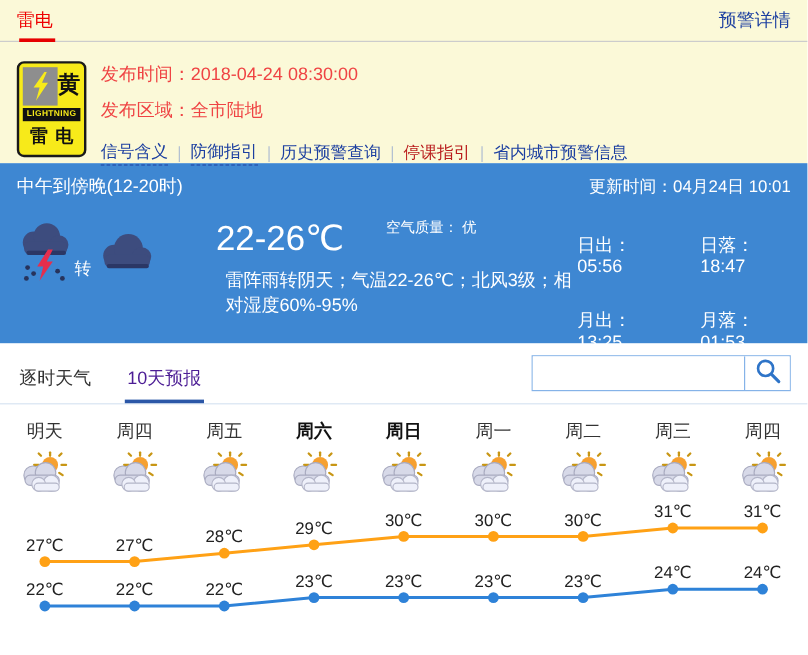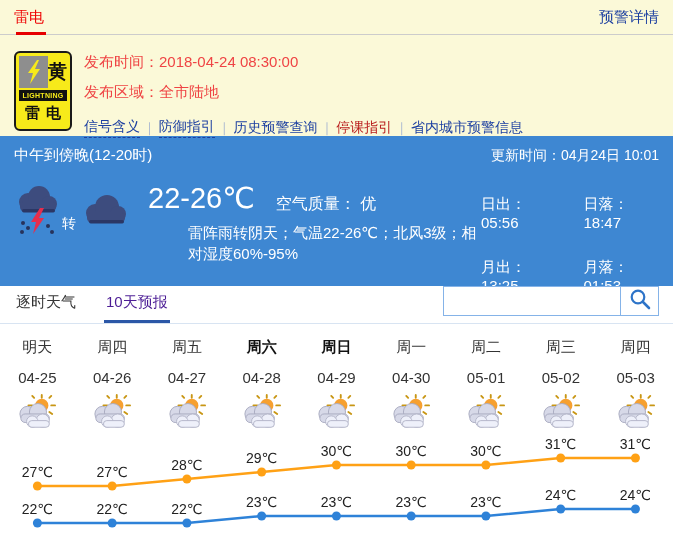--- a/index.html
+++ b/index.html
@@ -31,28 +31,28 @@
   .link-sep{color:#9FB0D0;font-size:13px;}
   
   .current{background:#3E87D2;height:150px;box-sizing:border-box;color:#fff;padding:10px 14px 0 14px;}
   .cur-top{display:flex;justify-content:space-between;align-items:flex-end;}
   .cur-period{font-size:15px;}
   .cur-update{font-size:14px;}
   .cur-main{display:flex;margin-top:16px;}
   .cur-icons{width:134px;display:flex;align-items:flex-start;flex:none;}
   .trans-label{font-size:14px;margin:34px 4px 0 2px;}
   .cur-mid{flex:1;}
-  .temp-row{display:flex;align-items:flex-end;gap:21px;}
+  .temp-row{display:flex;align-items:flex-start;gap:35px;margin-left:32px;}
   .temp-big{font-size:29px;}
-  .air{font-size:16px;}
+  .air{font-size:12px;}
   .desc{font-size:15px;line-height:21px;margin-top:7px;max-width:338px;margin-left:40px;}
   .cur-right{width:178px;flex:none;padding-top:14px;}
   .sun-grid{display:grid;grid-template-columns:auto auto;column-gap:16px;row-gap:9px;font-size:15px;gap:27px;}
   
-  .tabbar2{display:flex;align-items:flex-start;padding:0 14px;border-bottom:1px solid #D8E4F2;height:38px;box-sizing:border-box;}
+  .tabbar2{display:flex;align-items:center;padding:0 14px;border-bottom:1px solid #D8E4F2;height:51px;box-sizing:border-box;}
   .tabs-wrap{display:flex;align-items:flex-end;height:100%;}
   .tab2{font-size:15px;color:#333;padding:11px 2px 11px 2px;margin-right:26px;cursor:pointer;box-sizing:border-box;}
   .tab2.active{color:#4c1d95;border-bottom:3px solid #2B57A7;padding-bottom:8px;}
   .searchbox{margin-left:auto;display:flex;height:30px;border:1px solid #85B3E8;box-sizing:border-box;background:#fff;}
   .search-input{width:160px;border:none;outline:none;padding:0 8px;font-size:14px;font-family:inherit;}
   .search-btn{width:37px;border-left:1px solid #85B3E8;background:#fff;display:flex;align-items:center;
               justify-content:center;cursor:pointer;}
   .row9{display:flex;justify-content:flex-end;}
   .cell{flex:1;text-align:center;}
   .days-row{margin-top:14px;font-size:15px;color:#333;height:18px;line-height:18px;}
@@ -179,31 +179,20 @@
   <div class="row9 days-row">
       <div class="cell">明天</div>
       <div class="cell">周四</div>
       <div class="cell">周五</div>
       <div class="cell bold">周六</div>
       <div class="cell bold">周日</div>
       <div class="cell">周一</div>
       <div class="cell">周二</div>
       <div class="cell">周三</div>
       <div class="cell">周四</div>
-    </div>
-  <div class="row9 dates-row">
-      <div class="cell">04-25</div>
-      <div class="cell">04-26</div>
-      <div class="cell">04-27</div>
-      <div class="cell">04-28</div>
-      <div class="cell">04-29</div>
-      <div class="cell">04-30</div>
-      <div class="cell">05-01</div>
-      <div class="cell">05-02</div>
-      <div class="cell">05-03</div>
     </div>
   <div class="row9 icons-row">
       <div class="cell"><svg width="44" height="38" viewBox="0 0 46 40">
           <g stroke="#C89614" stroke-width="2" stroke-linecap="round">
             <line x1="28" y1="1" x2="28" y2="4"></line>
             <line x1="36" y1="4" x2="38" y2="2"></line>
             <line x1="38" y1="12" x2="42" y2="12"></line>
             <line x1="36" y1="19" x2="39" y2="21"></line>
             <line x1="20" y1="4" x2="18" y2="2"></line>
             <line x1="18" y1="12" x2="14" y2="12"></line>

